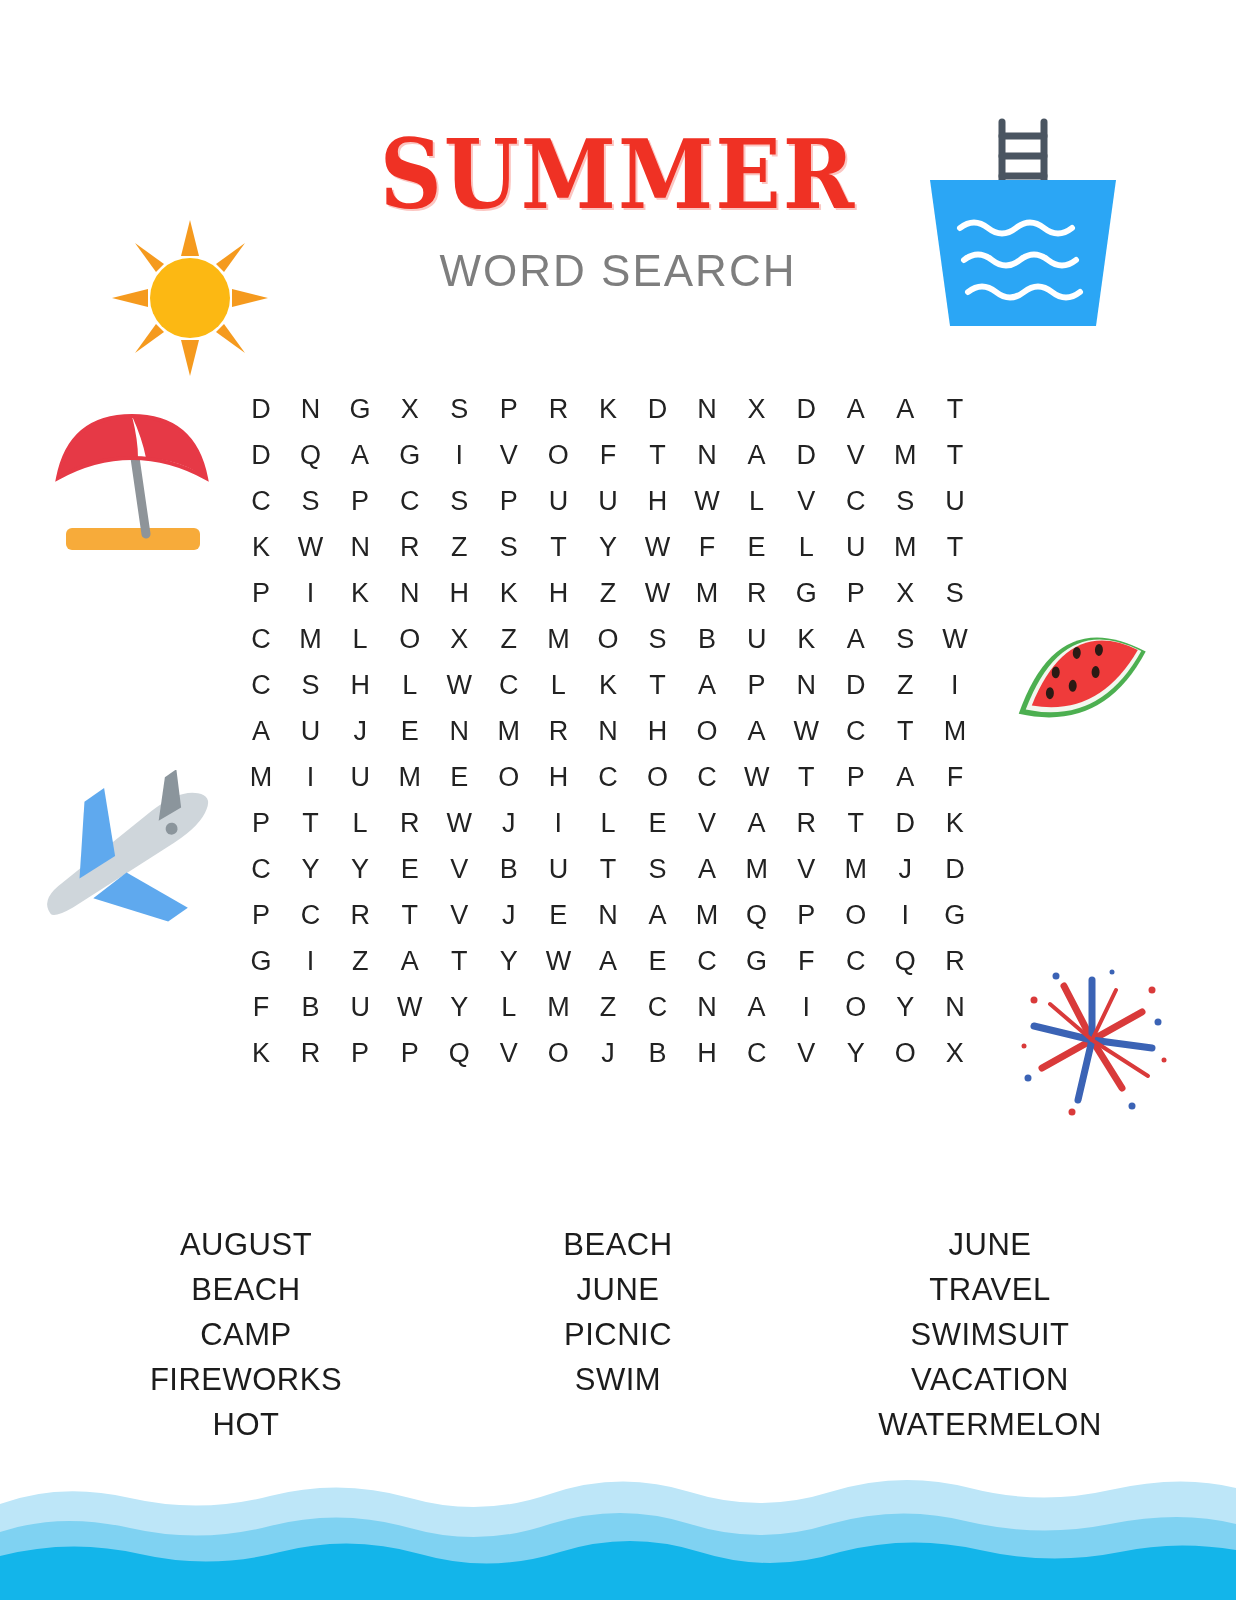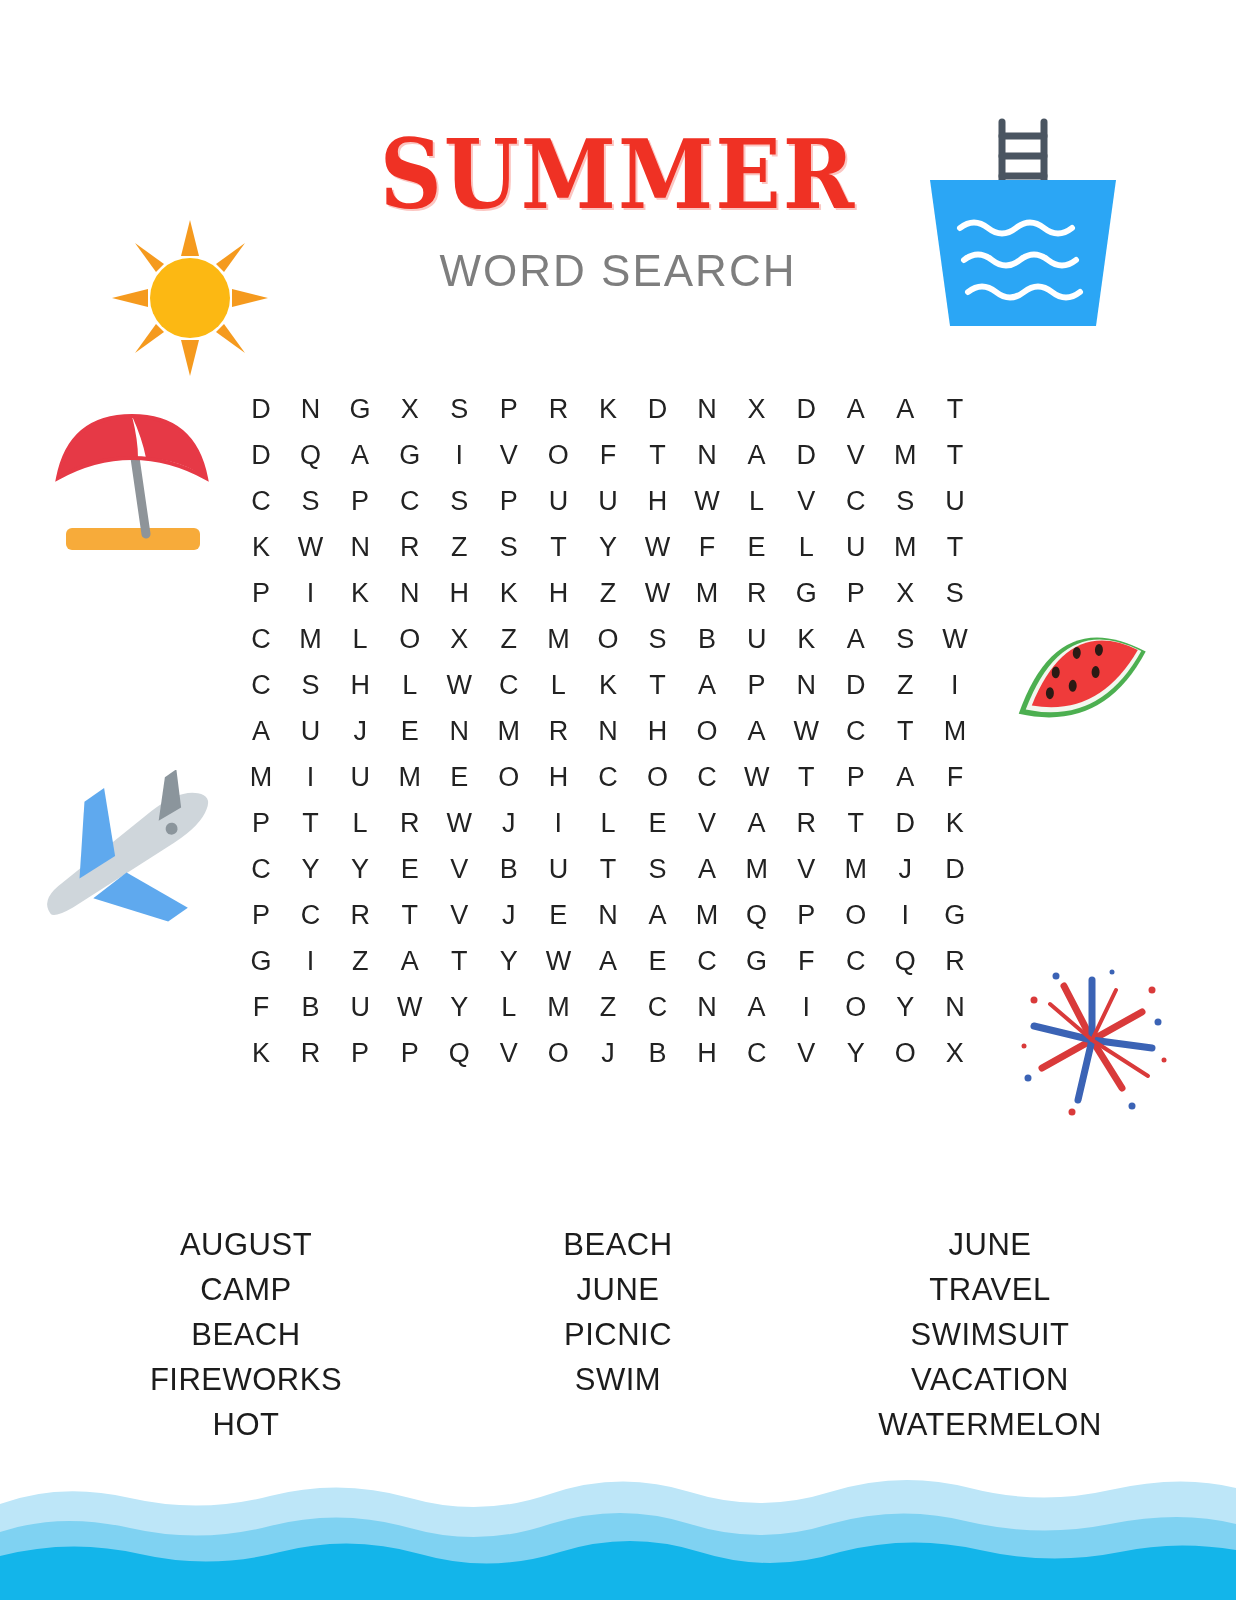--- a/index.html
+++ b/index.html
@@ -486,22 +486,22 @@
         <div class="grid-cell">V</div>
         <div class="grid-cell">Y</div>
         <div class="grid-cell">O</div>
         <div class="grid-cell">X</div>
       </div>
     </div>
 
   <div id="word-list">
       <div class="word-col">
         <div class="word-item">AUGUST</div>
+        <div class="word-item">BEACH</div>
         <div class="word-item">CAMP</div>
-        <div class="word-item">BEACH</div>
         <div class="word-item">FIREWORKS</div>
         <div class="word-item">HOT</div>
       </div>
       <div class="word-col">
         <div class="word-item">BEACH</div>
         <div class="word-item">JUNE</div>
         <div class="word-item">PICNIC</div>
         <div class="word-item">SWIM</div>
       </div>
       <div class="word-col">

